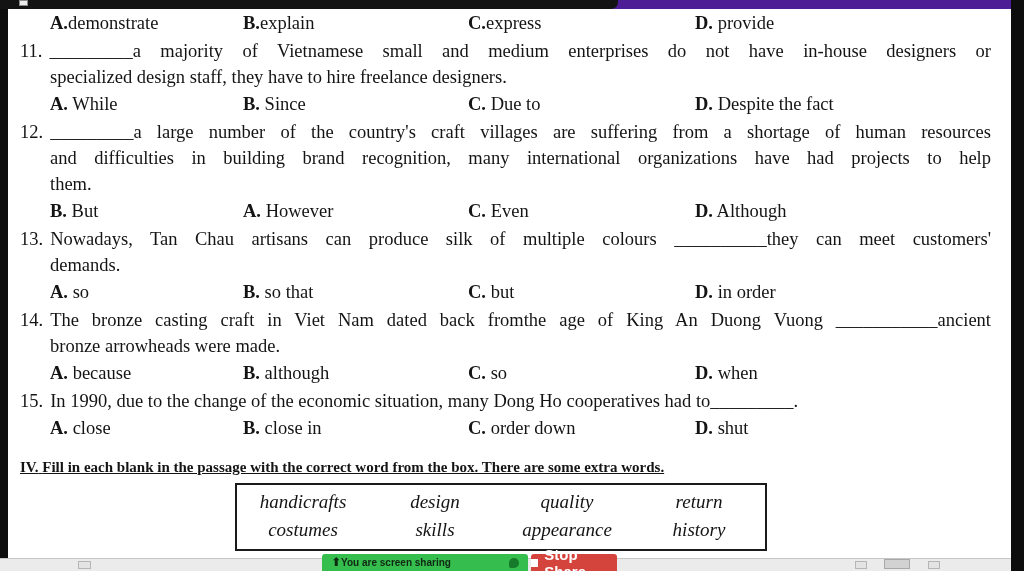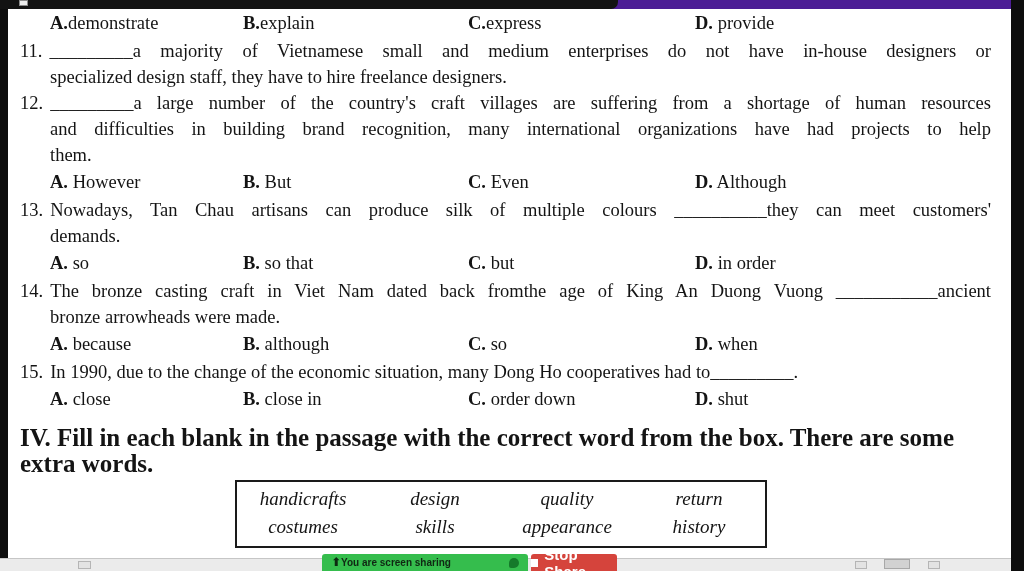--- a/index.html
+++ b/index.html
@@ -19,21 +19,21 @@
   .doc { position:absolute; left:8px; top:9px; width:1003px; height:549px; background:#fff;
          padding:0 20px 0 12px; color:#141414; font-size:18.5px; overflow:hidden; }
   .line { line-height:26px; }
   .line.cont { padding-left:30px; }
   .fill { text-align:justify; text-align-last:justify; }
   .qnum { padding-right:7px; }
   .opts { display:grid; grid-template-columns:193px 225px 227px auto; padding-left:30px;
           line-height:26px; margin:1px 0 2px 0; }
   .ltr { font-weight:bold; }
 
-  .sec-head { font-weight:bold; line-height:26px; margin-top:13px; font-size:25px; }
+  .sec-head { font-weight:bold; line-height:26px; margin-top:13px; font-size:15px;text-decoration:underline; }
 
   .word-box { width:532px; margin:3px 0 0 215px; border:2px solid #1a1a1a; padding:3px 0 5px 0; }
   .word-row { display:grid; grid-template-columns:1fr 1fr 1fr 1fr; line-height:28px; }
   .word-row span { text-align:center; font-style:italic; font-size:19px; }
 
   
   .taskbar { position:absolute; left:0; bottom:0; width:1011px; height:13px; background:#ebebeb;
              border-top:1px solid #c6c6c6; z-index:3; }
   .tb-ico { position:absolute; bottom:2px; border:1px solid #b5b5b5; background:#e3e3e3; }
   .tb-ico.l1 { left:78px;  width:13px; height:8px; }
@@ -68,28 +68,34 @@
     <div class="opts" id="prev-opts">
         <span><span class="ltr">A.</span><span>demonstrate</span></span>
         <span><span class="ltr">B.</span><span>explain</span></span>
         <span><span class="ltr">C.</span><span>express</span></span>
         <span><span class="ltr">D.</span><span> provide</span></span>
       </div>
     <div id="questions">
         <div>
           <div class="line fill"><span class="qnum">11.</span>_________a majority of Vietnamese small and medium enterprises do not have in-house designers or</div>
           <div class="line cont">specialized design staff, they have to hire freelance designers.</div>
+          <div class="opts">
+            <span><span class="ltr">A.</span><span> While</span></span>
+            <span><span class="ltr">B.</span><span> Since</span></span>
+            <span><span class="ltr">C.</span><span> Due to</span></span>
+            <span><span class="ltr">D.</span><span> Despite the fact</span></span>
+          </div>
         </div>
         <div>
           <div class="line fill"><span class="qnum">12.</span>_________a large number of the country's craft villages are suffering from a shortage of human resources</div>
           <div class="line cont fill">and difficulties in building brand recognition, many international organizations have had projects to help</div>
           <div class="line cont">them.</div>
           <div class="opts">
+            <span><span class="ltr">B.</span><span> But</span></span>
             <span><span class="ltr">A.</span><span> However</span></span>
-            <span><span class="ltr">B.</span><span> But</span></span>
             <span><span class="ltr">C.</span><span> Even</span></span>
             <span><span class="ltr">D.</span><span> Although</span></span>
           </div>
         </div>
         <div>
           <div class="line fill"><span class="qnum">13.</span>Nowadays, Tan Chau artisans can produce silk of multiple colours __________they can meet customers'</div>
           <div class="line cont">demands.</div>
           <div class="opts">
             <span><span class="ltr">A.</span><span> so</span></span>
             <span><span class="ltr">B.</span><span> so that</span></span>

